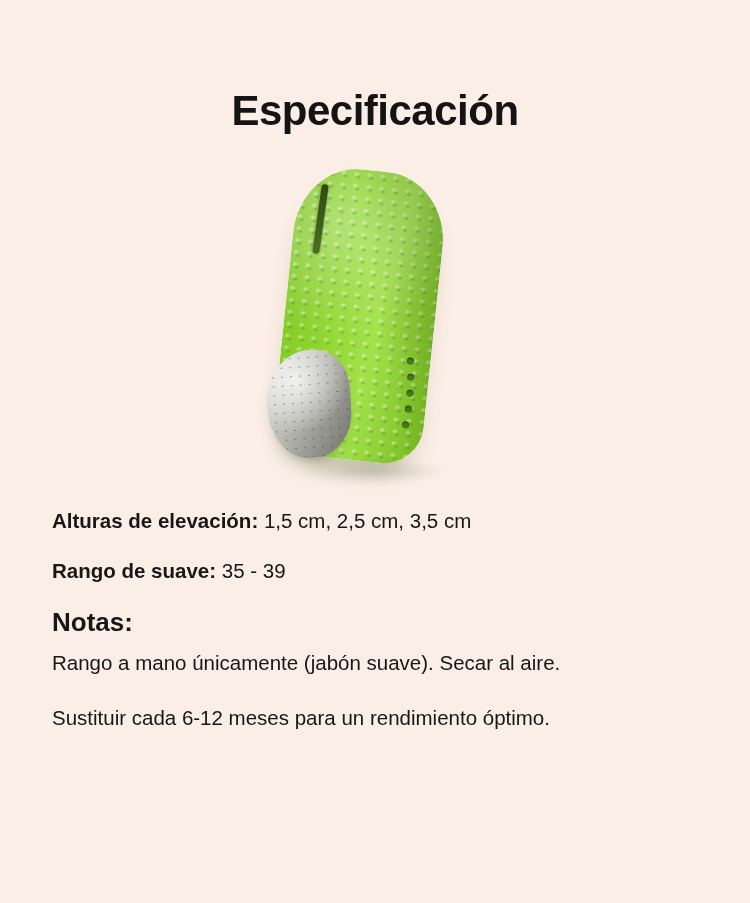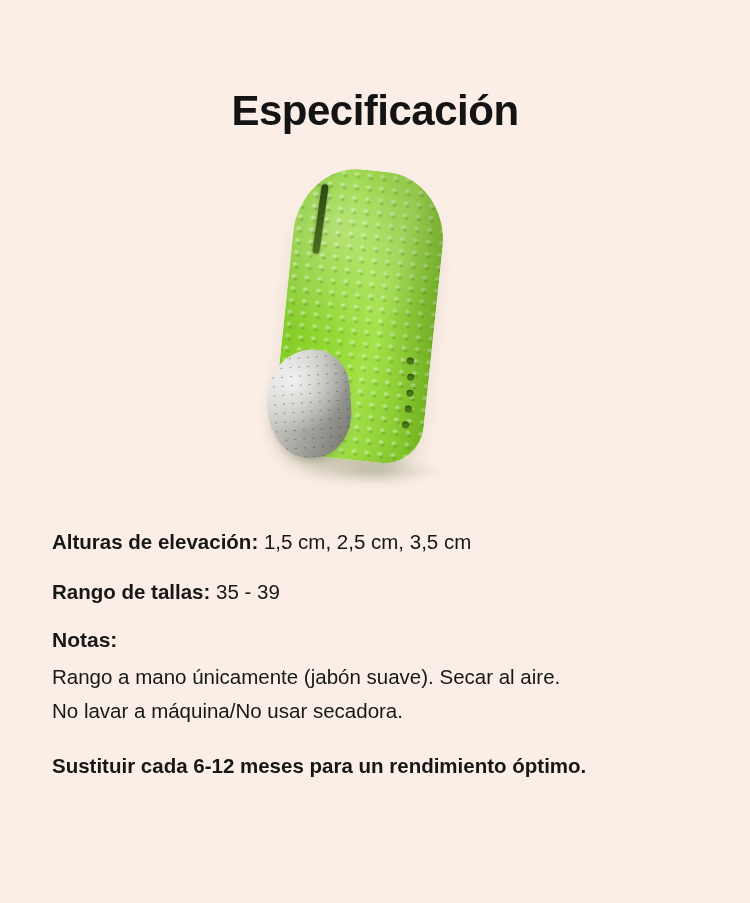--- a/index.html
+++ b/index.html
@@ -137,46 +137,45 @@
     top: 296px;
     width: 150px;
     height: 26px;
     background: radial-gradient(ellipse at 50% 50%, rgba(120,120,100,0.30) 0%, rgba(120,120,100,0) 70%);
     filter: blur(2px);
   }
 
   
   .specs {
     padding: 6px 52px 0 52px;
-    margin-top: 21px;
   }
   .spec-line {
     font-size: 20.5px;
     line-height: 1.25;
     margin: 0 0 24px 0;
     color: #171717;
   }
   .spec-line .lbl {
     font-weight: bold;
   }
   .notes-label {
-    font-size: 21px;
+    font-size: 26px;
     font-weight: bold;
     margin: 0 0 10px 0;
     color: #171717;
   }
   .note-line {
     font-size: 20.5px;
     line-height: 1.45;
     margin: 0 0 4px 0;
     color: #171717;
   }
   .footer-line {
     font-size: 20.5px;
-    font-weight: bold;
+    font-weight: normal;
     margin: 28px 0 0 0;
     color: #171717;
   }
 </style>
 </head>
 <body>
 
 <div class="page">
 
   <h1 class="title">Especificación</h1>
@@ -202,24 +201,23 @@
     </div>
   </div>
 
   <div class="specs">
 
     <p class="spec-line">
       <span class="lbl">Alturas de elevación:</span><span> 1,5 cm, 2,5 cm, 3,5 cm</span>
     </p>
 
     <p class="spec-line">
-      <span class="lbl">Rango de tallas:</span><span> 35 - 39</span>
+      <span class="lbl">Rango de suave:</span><span> 35 - 39</span>
     </p>
 
 
     <p class="notes-label">Notas:</p>
     <p class="note-line">Rango a mano únicamente (jabón suave). Secar al aire.</p>
-    <p class="note-line">No lavar a máquina/No usar secadora.</p>
 
     <p class="footer-line">Sustituir cada 6-12 meses para un rendimiento óptimo.</p>
 
   </div>
 </div>
 
 </body></html>

